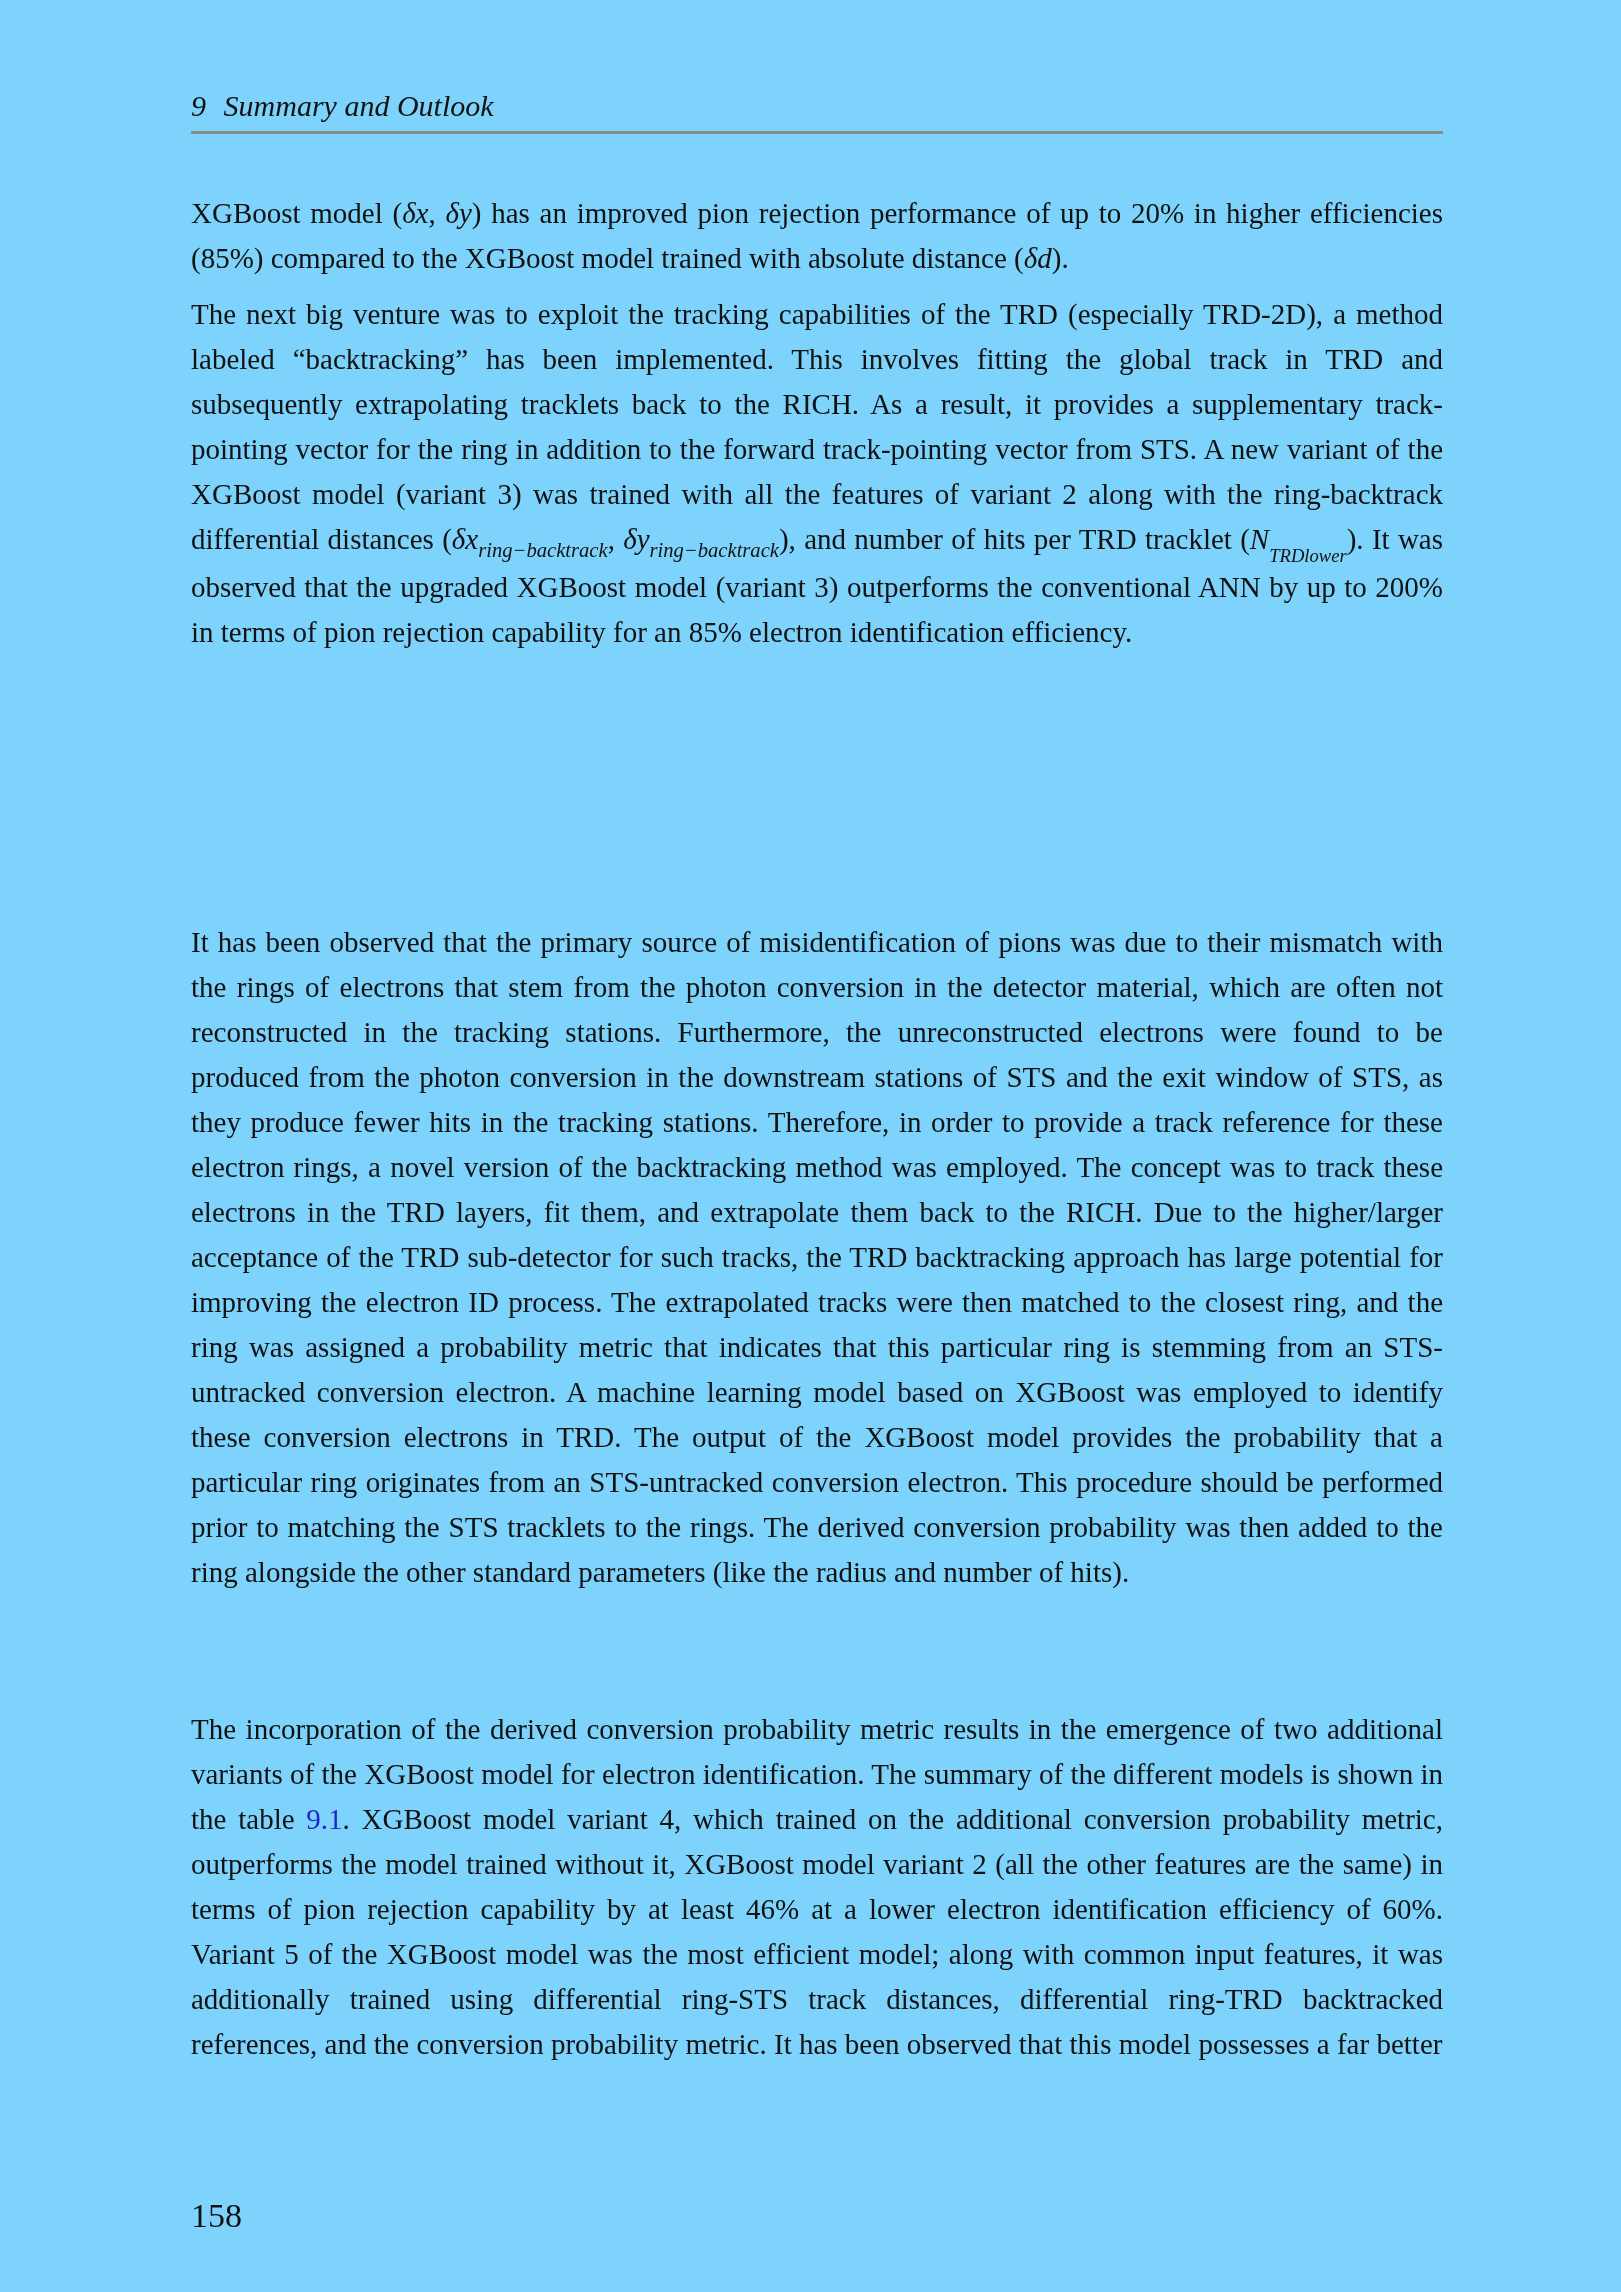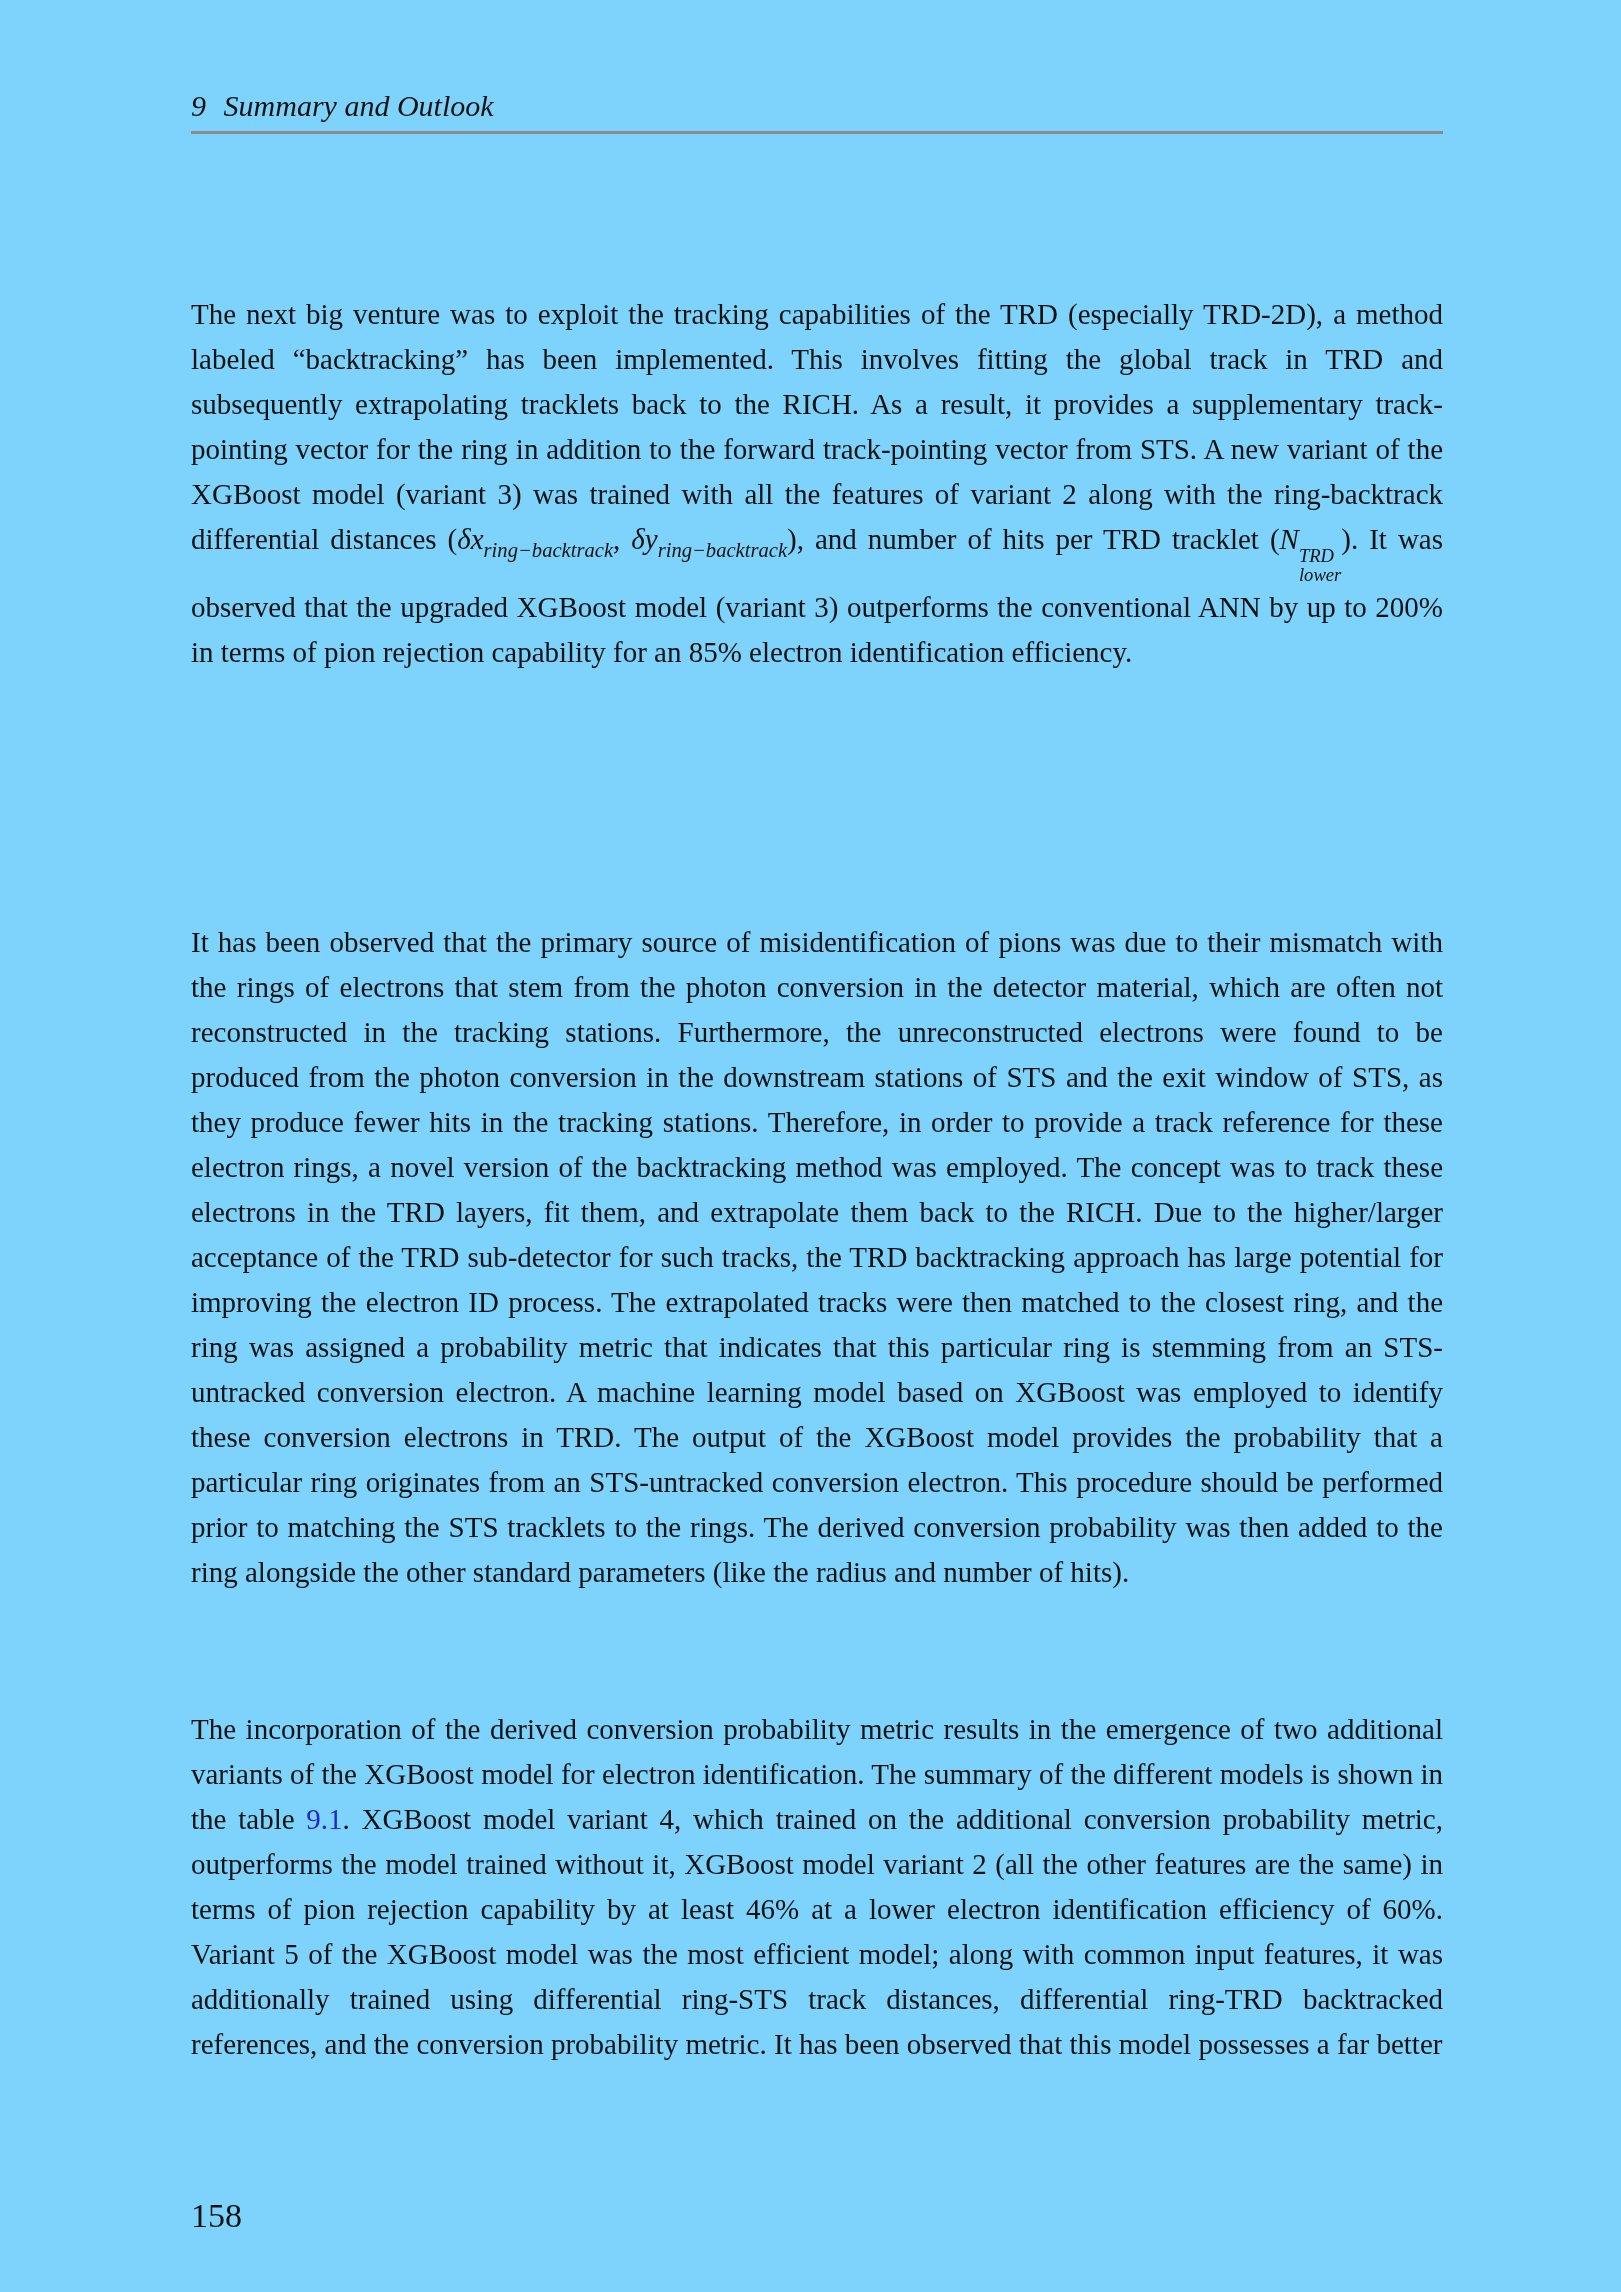--- a/index.html
+++ b/index.html
@@ -48,36 +48,37 @@
     position: absolute; left: 191px; top: 2201px;
     font-size: 34px; line-height: 29px;
     color: var(--text, #121212);
   }
   .math { font-style: italic; }
   sub.msub {
     font-size: 20.6px; font-style: italic;
     line-height: 0; vertical-align: -7.8px;
   }
   .scripts {
-    display: inline-flex; flex-direction: column;
+    display: inline-flex; flex-direction: row;
     font-size: 18.6px; line-height: 19.6px;
     font-style: italic; vertical-align: -12.7px;
   }
   .ref-link { color: var(--link, #2525cd); cursor: pointer; }
 </style>
 </head>
 <body>
 
 <div class="page">
 
   <div class="running-header">
     <span class="hdr-num">9</span><span class="hdr-title">Summary and Outlook</span>
   </div>
   <div class="header-rule"></div>
 
+  <p class="body-par" id="p1">XGBoost model (<span class="math">δx</span>, <span class="math">δy</span>) has an improved pion rejection performance of up to 20% in higher efficiencies (85%) compared to the XGBoost model trained with absolute distance (<span class="math">δd</span>).</p>
 
   <p class="body-par" id="p2">The next big venture was to exploit the tracking capabilities of the TRD (especially TRD-2D), a method labeled “backtracking” has been implemented. This involves fitting the global track in TRD and subsequently extrapolating tracklets back to the RICH. As a result, it provides a supplementary track-pointing vector for the ring in addition to the forward track-pointing vector from STS. A new variant of the XGBoost model (variant 3) was trained with all the features of variant 2 along with the ring-backtrack differential distances (<span class="math">δx<sub class="msub">ring−backtrack</sub></span>, <span class="math">δy<sub class="msub">ring−backtrack</sub></span>), and number of hits per TRD tracklet (<span class="math">N<span class="scripts">
           <span>TRD</span>
           <span>lower</span>
         </span></span>). It was observed that the upgraded XGBoost model (variant 3) outperforms the conventional ANN by up to 200% in terms of pion rejection capability for an 85% electron identification efficiency.</p>
 
 
   <p class="body-par" id="p3">It has been observed that the primary source of misidentification of pions was due to their mismatch with the rings of electrons that stem from the photon conversion in the detector material, which are often not reconstructed in the tracking stations. Furthermore, the unreconstructed electrons were found to be produced from the photon conversion in the downstream stations of STS and the exit window of STS, as they produce fewer hits in the tracking stations. Therefore, in order to provide a track reference for these electron rings, a novel version of the backtracking method was employed. The concept was to track these electrons in the TRD layers, fit them, and extrapolate them back to the RICH. Due to the higher/larger acceptance of the TRD sub-detector for such tracks, the TRD backtracking approach has large potential for improving the electron ID process. The extrapolated tracks were then matched to the closest ring, and the ring was assigned a probability metric that indicates that this particular ring is stemming from an STS-untracked conversion electron. A machine learning model based on XGBoost was employed to identify these conversion electrons in TRD. The output of the XGBoost model provides the probability that a particular ring originates from an STS-untracked conversion electron. This procedure should be performed prior to matching the STS tracklets to the rings. The derived conversion probability was then added to the ring alongside the other standard parameters (like the radius and number of hits).</p>
 
   <p class="body-par" id="p4">The incorporation of the derived conversion probability metric results in the emergence of two additional variants of the XGBoost model for electron identification. The summary of the different models is shown in the table <span class="ref-link">9.1</span>. XGBoost model variant 4, which trained on the additional conversion probability metric, outperforms the model trained without it, XGBoost model variant 2 (all the other features are the same) in terms of pion rejection capability by at least 46% at a lower electron identification efficiency of 60%. Variant 5 of the XGBoost model was the most efficient model; along with common input features, it was additionally trained using differential ring-STS track distances, differential ring-TRD backtracked references, and the conversion probability metric. It has been observed that this model possesses a far better</p>

